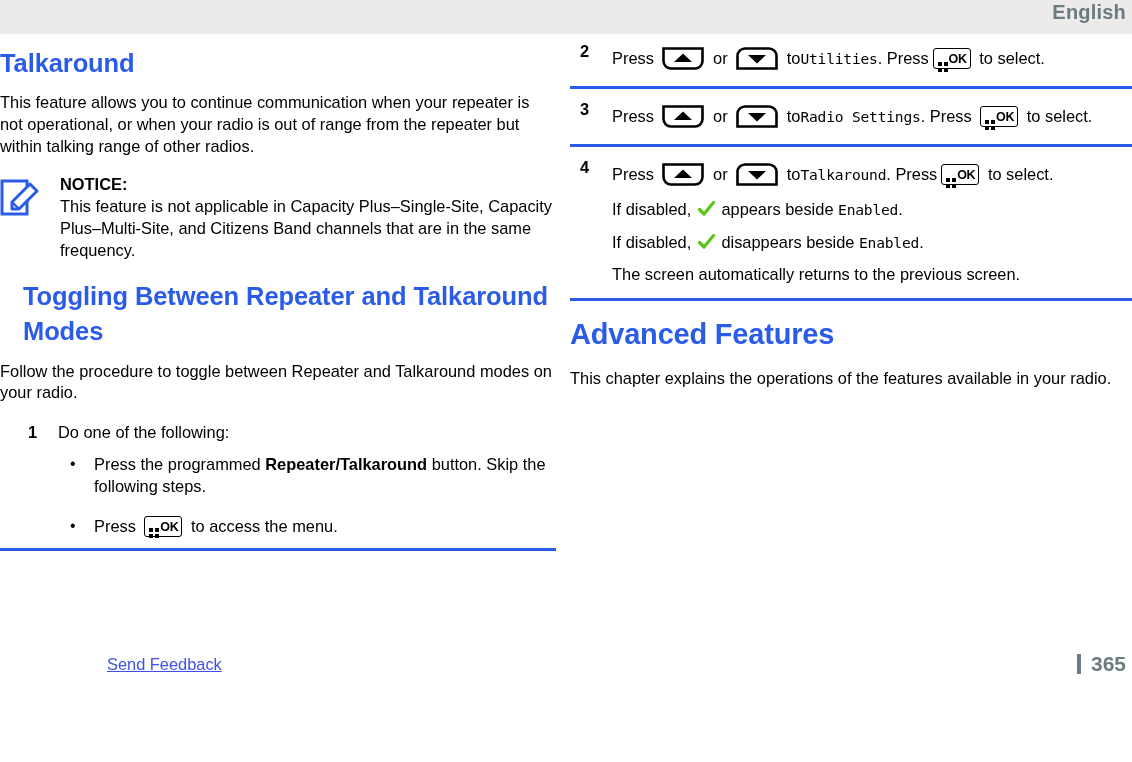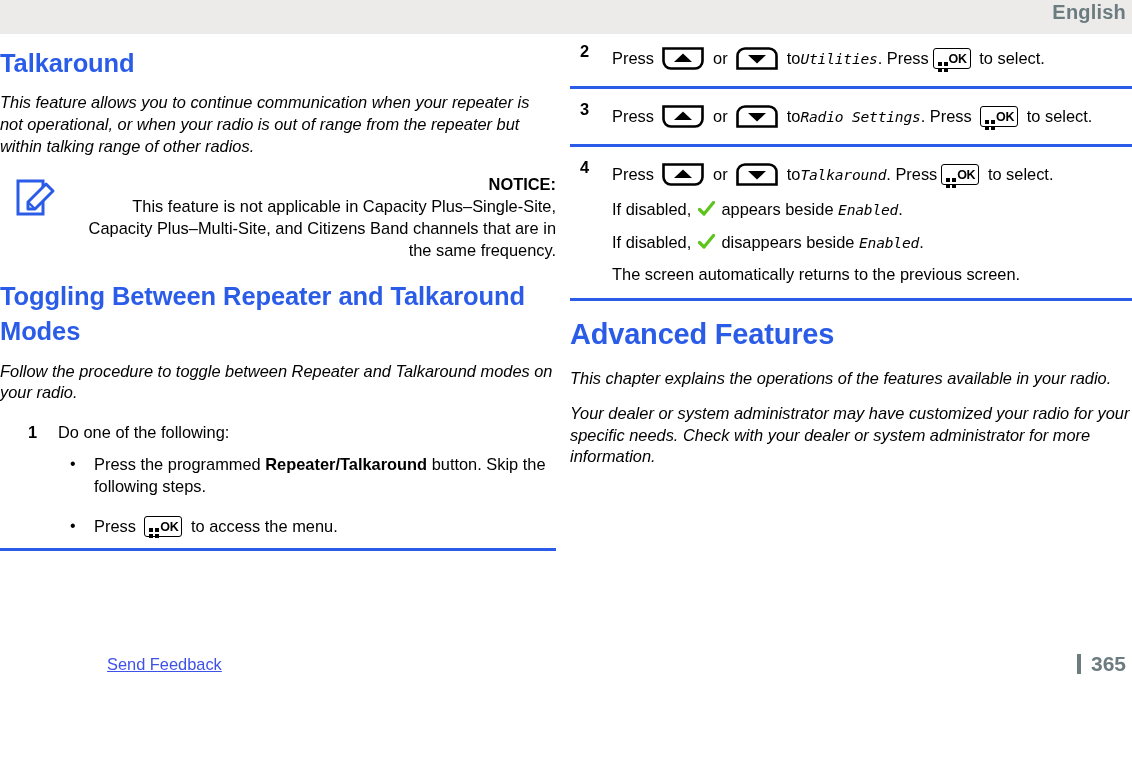--- a/index.html
+++ b/index.html
@@ -45,45 +45,43 @@
 
   
   h1.sect {
     color: #2b5ce8;
     font-size: 25.5px;
     font-weight: bold;
     margin: 0 0 12px 0;
     line-height: 1.34;
     letter-spacing: -0.1px;
   }
-  h1.sect.tight { margin-bottom: 13px; }
+  h1.sect.tight { margin-bottom: 13px; padding-left: 23px; }
   h1.chapter {
     color: #2b5ce8;
     font-size: 29px;
     font-weight: bold;
     margin: 16px 8px 16px 0;
     line-height: 1.2;
     letter-spacing: -0.2px;
   }
   p.body {
     font-size: 16.4px;
     color: #000000;
     line-height: 1.33;
     margin: 0 0 13px 0;
-    font-style: italic;
   }
   p.body:last-child { margin-bottom: 0; }
 
   
   .notice {
     display: flex;
     align-items: flex-start;
     margin: 16px 0 18px 0;
-    padding-left: 16px;
-    text-align: right;
+    padding-left: 0;
   }
   .notice-icon {
     flex: 0 0 auto;
     width: 40px;
     margin-right: 20px;
     padding-top: 4px;
   }
   .notice-body { flex: 1 1 auto; }
   .notice-title {
     font-size: 16.4px;
@@ -205,21 +203,20 @@
     display: inline-block;
     vertical-align: -6px;
     width: 42px;
     height: 23px;
     margin: 0 4px;
   }
   .mono {
     font-family: "DejaVu Sans Mono", "Liberation Mono", monospace;
     font-size: 14.6px;
     letter-spacing: -0.2px;
-    font-style: italic;
   }
   b.bold { font-weight: bold; }
   .check {
     display: inline-block;
     vertical-align: -2px;
     width: 17px;
     height: 16px;
     margin: 0 2px;
   }
 
@@ -417,21 +414,20 @@
         <span>disappears beside</span>
         <span class="mono">Enabled</span><span>.</span>
       </div>
 
       <div class="rsub">The screen automatically returns to the previous screen.</div>
     </div>
     <hr class="rule">
 
     <h1 class="chapter">Advanced Features</h1>
     <p class="body">This chapter explains the operations of the features available in your radio.</p>
-    <p class="body">Your dealer or system administrator may have customized your radio for your specific needs. Check with your dealer or system administrator for more information.</p>
   </div>
 
   <a class="footer-feedback" href="#">Send Feedback</a>
   <div class="footer-page">
     <div class="footer-tick"></div>
     <div class="footer-num">365</div>
   </div>
 
 </div>
 

